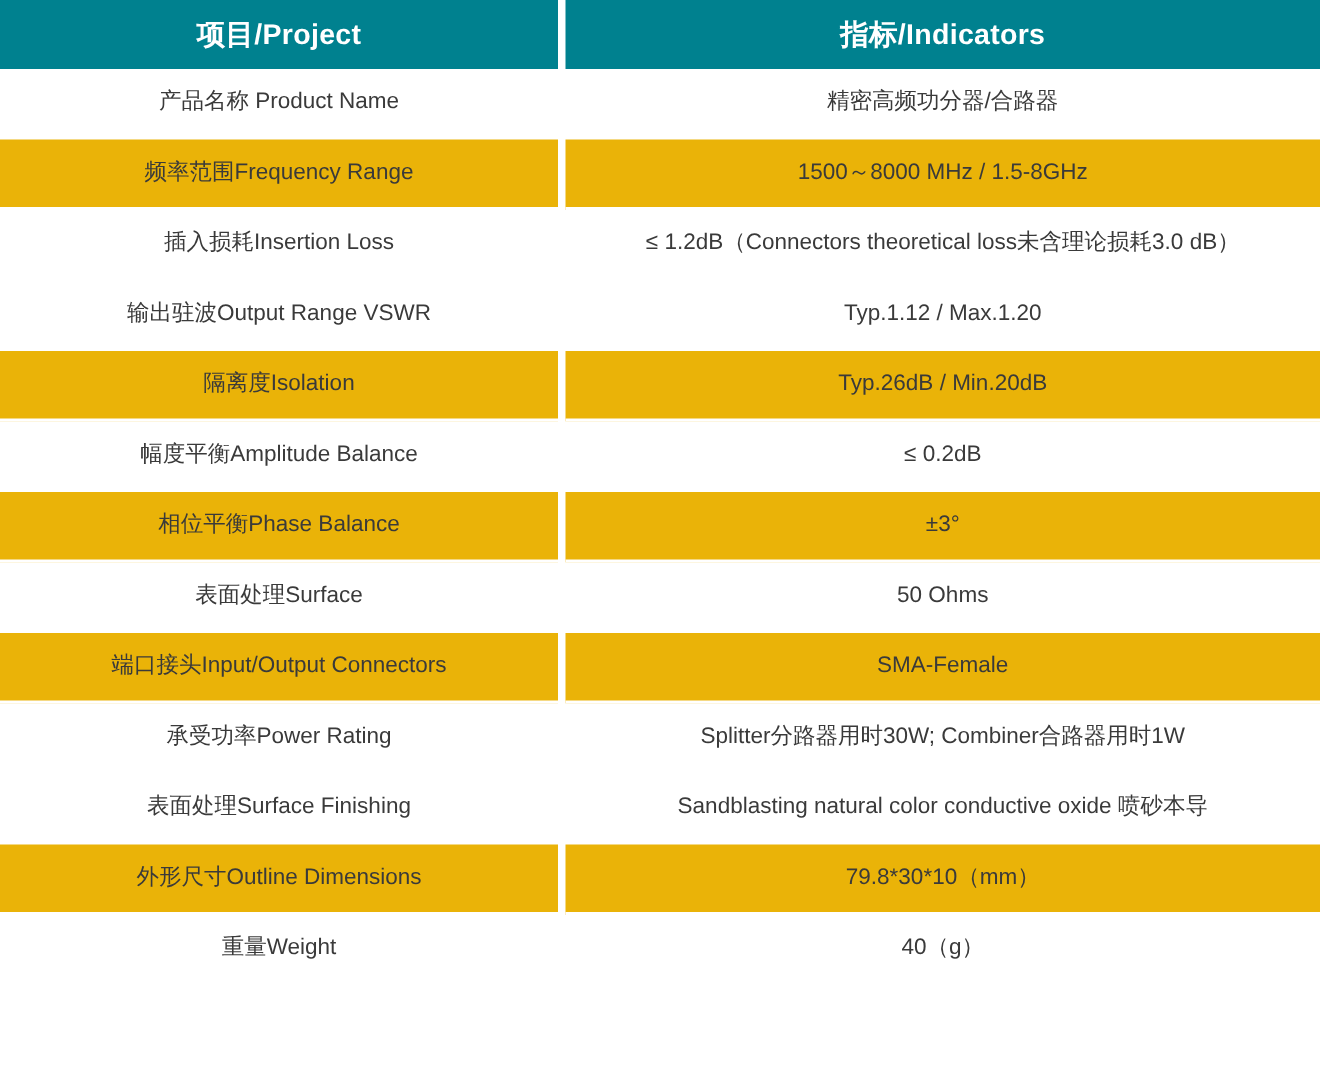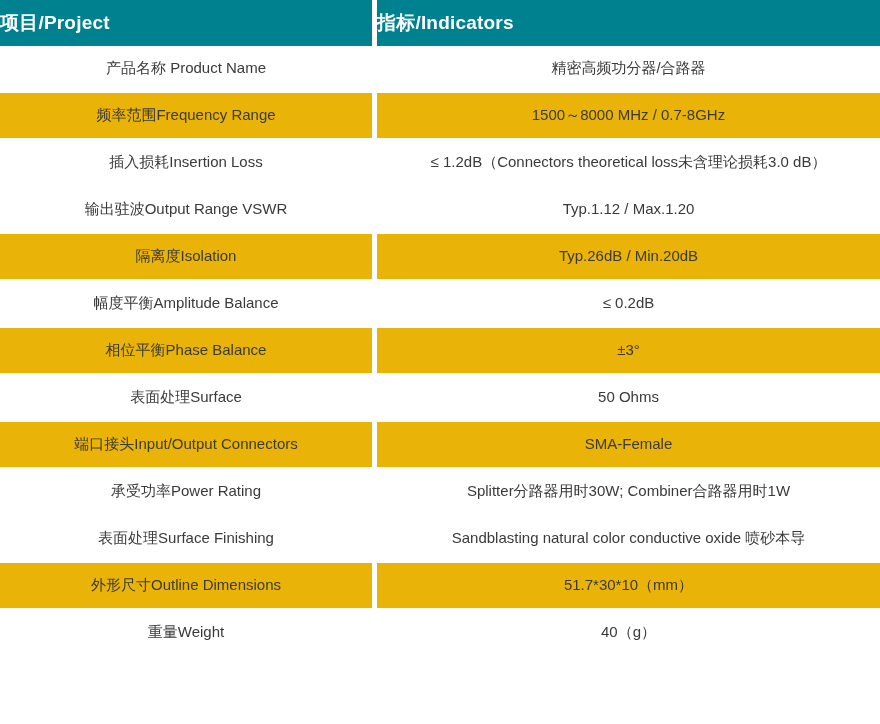--- a/index.html
+++ b/index.html
@@ -24,21 +24,21 @@
   .spec-table col.col-ind     { width: 503px; }
 
   
   thead th {
     height: 46px;
     padding: 0;
     margin: 0;
     color: #ffffff;
     font-size: 19px;
     font-weight: bold;
-    text-align: left;
+    text-align: center;
     vertical-align: middle;
     letter-spacing: 0.2px;
     background: #00818f;
   }
   thead th.gap-cell {
     background: #ffffff;
   }
 
   
   tbody td {
@@ -87,21 +87,21 @@
   </thead>
   <tbody>
       <tr class="row-plain">
         <td>产品名称 Product Name</td>
         <td class="gap-cell"></td>
         <td>精密高频功分器/合路器</td>
       </tr>
       <tr class="row-tint">
         <td>频率范围Frequency Range</td>
         <td class="gap-cell"></td>
-        <td>1500～8000 MHz / 0.7-8GHz</td>
+        <td>1500～8000 MHz / 1.5-8GHz</td>
       </tr>
       <tr class="row-plain">
         <td>插入损耗Insertion Loss</td>
         <td class="gap-cell"></td>
         <td>≤ 1.2dB（Connectors theoretical loss未含理论损耗3.0 dB）</td>
       </tr>
       <tr class="row-plain">
         <td>输出驻波Output Range VSWR</td>
         <td class="gap-cell"></td>
         <td>Typ.1.12 / Max.1.20</td>
@@ -137,21 +137,21 @@
         <td>Splitter分路器用时30W; Combiner合路器用时1W</td>
       </tr>
       <tr class="row-plain">
         <td>表面处理Surface Finishing</td>
         <td class="gap-cell"></td>
         <td>Sandblasting natural color conductive oxide 喷砂本导</td>
       </tr>
       <tr class="row-tint">
         <td>外形尺寸Outline Dimensions</td>
         <td class="gap-cell"></td>
-        <td>51.7*30*10（mm）</td>
+        <td>79.8*30*10（mm）</td>
       </tr>
       <tr class="row-plain">
         <td>重量Weight</td>
         <td class="gap-cell"></td>
         <td>40（g）</td>
       </tr>
     </tbody>
 </table>
 
 </body></html>

